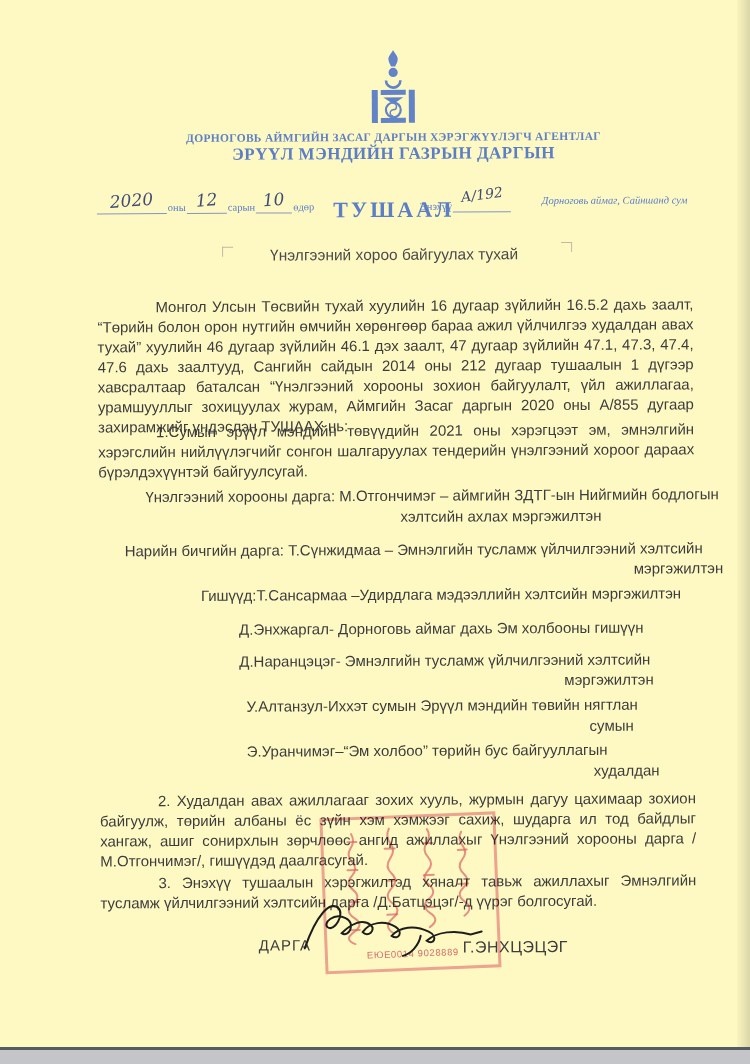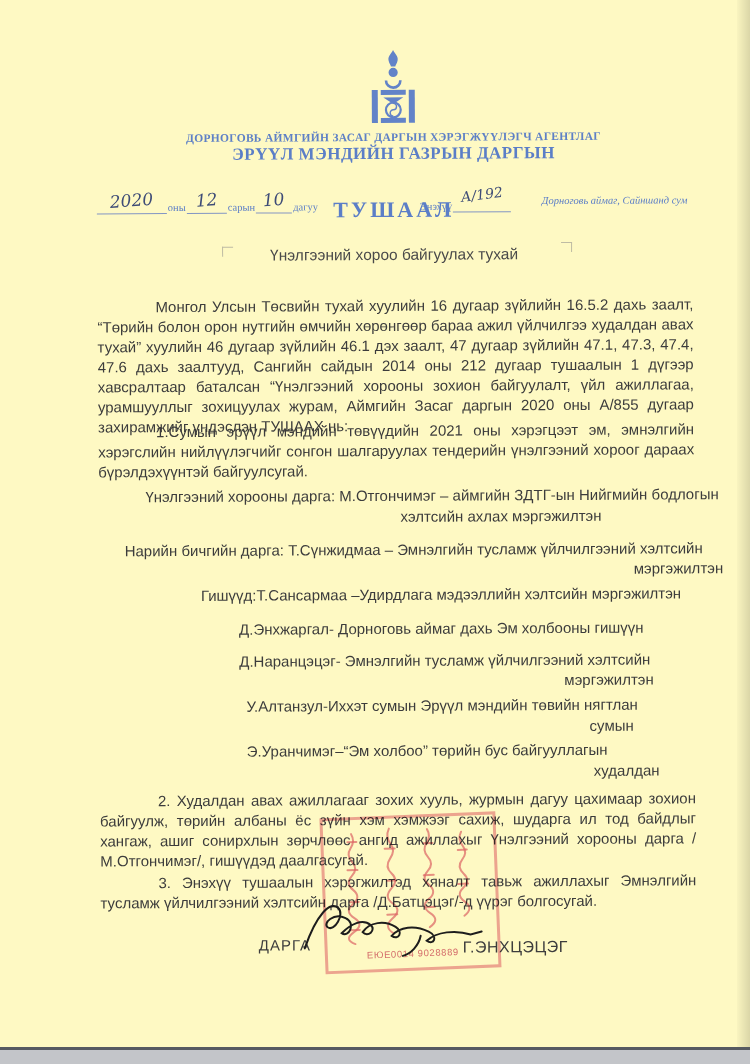--- a/index.html
+++ b/index.html
@@ -87,21 +87,21 @@
     <div class="hdr hdr-agency">ДОРНОГОВЬ АЙМГИЙН ЗАСАГ ДАРГЫН ХЭРЭГЖҮҮЛЭГЧ АГЕНТЛАГ</div>
     <div class="hdr hdr-org">ЭРҮҮЛ МЭНДИЙН ГАЗРЫН ДАРГЫН</div>
     <div class="hdr hdr-doctype">ТУШААЛ</div>
 
     <div class="dateline">
       <span class="dl-slot year"><span class="hand">2020</span></span>
       <span class="dl-label">оны</span>
       <span class="dl-slot month"><span class="hand">12</span></span>
       <span class="dl-label">сарын</span>
       <span class="dl-slot day"><span class="hand">10</span></span>
-      <span class="dl-label">дагуу</span>
+      <span class="dl-label">өдөр</span>
     </div>
     <div class="numgroup">
       <span class="dl-label">Энэхүү</span>
       <span class="dl-slot num"><span class="hand small">А/192</span></span>
     </div>
     <div class="location">Дорноговь аймаг, Сайншанд сум</div>
 
     <div class="corner corner-l"></div>
     <div class="corner corner-r"></div>
     <div class="title">Үнэлгээний хороо байгуулах тухай</div>

